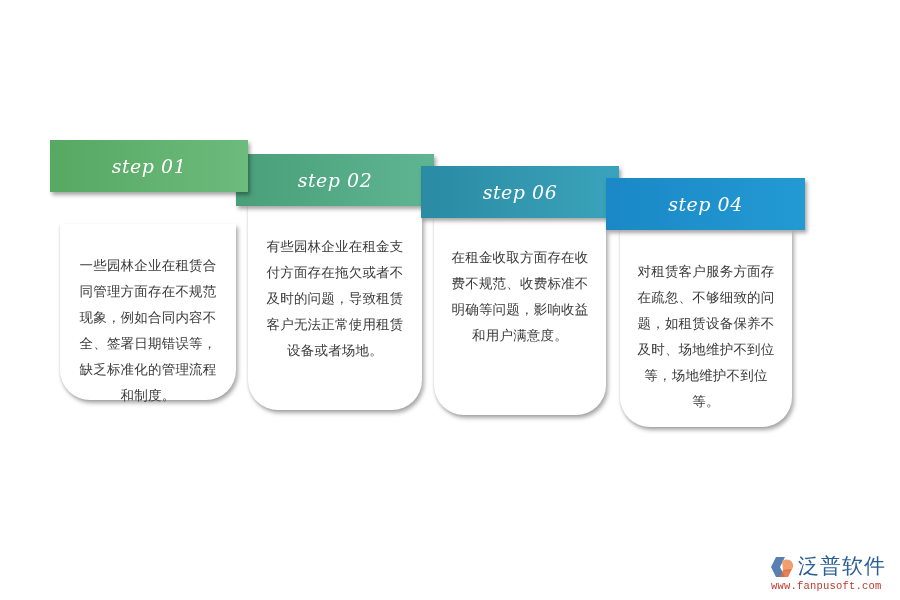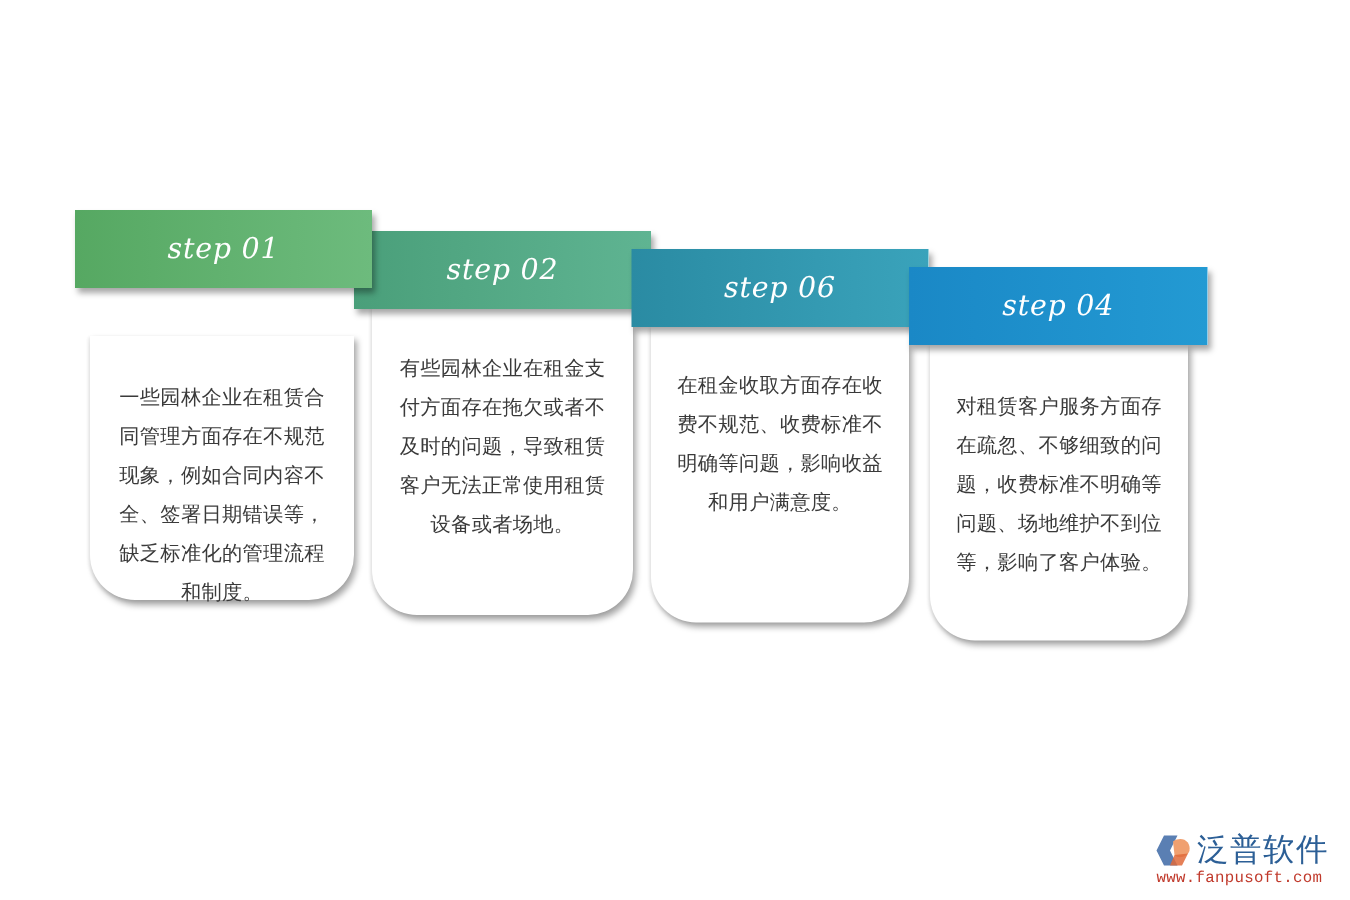--- a/index.html
+++ b/index.html
@@ -111,21 +111,21 @@
   <div class="card" style="left:434px; top:218px; width:172px; height:197px;font-family:Liberation Mono, monospace;">
     <span class="card-text">在租金收取方面存在收费不规范、收费标准不明确等问题，影响收益和用户满意度。</span>
   </div>
   <div class="header" style="left:421px; top:166px; width:198px; background:linear-gradient(90deg,#2a8ba3,#3aa3bb); z-index:1;">
     <span>step 06</span>
   </div>
 </div>
 
 <div class="step">
   <div class="card" style="left:620px; top:230px; width:172px; height:197px;">
-    <span class="card-text">对租赁客户服务方面存在疏忽、不够细致的问题，收费标准不明确等问题、场地维护不到位等，影响了客户体验。</span>
+    <span class="card-text">对租赁客户服务方面存在疏忽、不够细致的问题，如租赁设备保养不及时、场地维护不到位等，场地维护不到位等。</span>
   </div>
   <div class="header" style="left:606px; top:178px; width:199px; background:linear-gradient(90deg,#1a88c6,#239ad3); z-index:1;">
     <span>step 04</span>
   </div>
 </div>
 
 <div class="logo">
   <svg class="logo-icon" viewBox="0 0 26 24">
     <polygon points="6,2 15,2 10,12 15,22 6,22 1,12" fill="#5a7fb3"></polygon>
     <path d="M12,6 C18,2 24,6 23,12 C22,16 16,18 13,15 Z" fill="#f0a070"></path>

